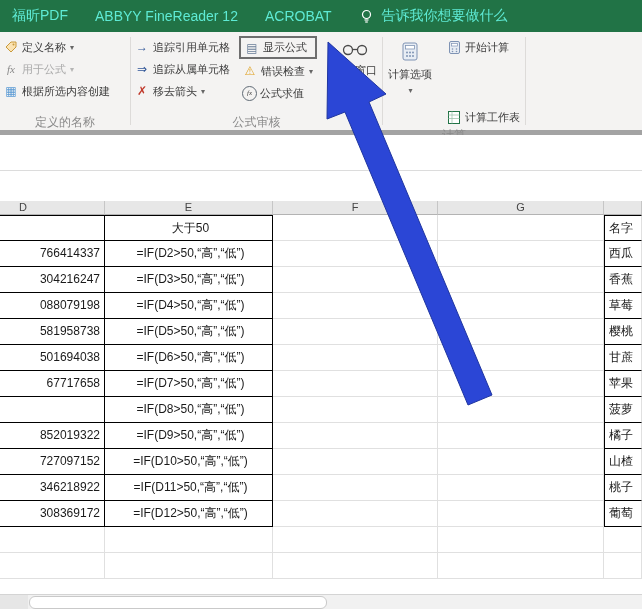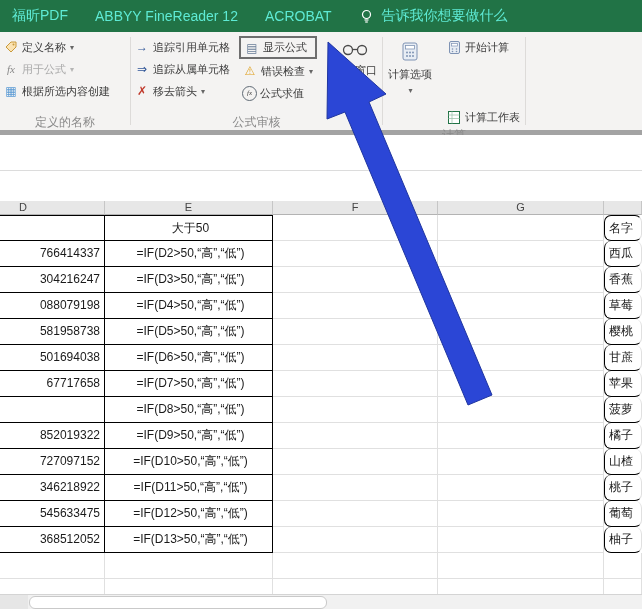--- a/index.html
+++ b/index.html
@@ -53,21 +53,21 @@
   .hleft{text-align:left;padding-left:19px;}
   .cell{box-sizing:border-box;flex:none;height:26px;line-height:25px;
         border-right:1px solid #e0e0e0;border-bottom:1px solid #e0e0e0;
         font-size:12px;color:#1a1a1a;overflow:hidden;white-space:nowrap;cursor:cell;}
   .w0{width:105px}.w1{width:168px}.w2{width:165px}.w3{width:166px}.w4{width:38px}
   .cd{text-align:right;padding-right:4px;}
   .ce{padding-left:4px;text-align:center;}
   .ch{padding-left:4px;}
   .cd.bd{border-bottom-color:#000;border-right-color:#000;}
   .ce.bd{border-bottom-color:#000;border-right-color:#000;}
-  .ch.bd{border-bottom-color:#000;border-left:1px solid #000;border-radius:7px;}
+  .ch.bd{border-bottom-color:#000;border-left:1px solid #000;}
   .bt{border-top:1px solid #000;}
   
   .hscroll{position:absolute;left:0;right:0;bottom:0;height:14px;background:#f1f1f1;
            border-top:1px solid #d4d4d4;}
   .scorner{position:absolute;left:0;top:0;width:28px;height:100%;background:#e6e6e6;}
   .thumb{position:absolute;left:29px;top:1px;width:296px;height:11px;background:#fff;
          border:1px solid #c9c9c9;border-radius:6px;}
   
   .arrowlayer{position:absolute;left:0;top:0;width:642px;height:609px;pointer-events:none;z-index:50;}
 </style>
@@ -302,32 +302,25 @@
         <div class="cell ch w4 bd">山楂</div>
       </div>
       <div class="grow">
         <div class="cell cd w0 bd">346218922</div>
         <div class="cell ce w1 bd">=IF(D11&gt;50,“高”,“低”)</div>
         <div class="cell cf w2"></div>
         <div class="cell cg w3"></div>
         <div class="cell ch w4 bd">桃子</div>
       </div>
       <div class="grow">
-        <div class="cell cd w0 bd">545633475</div>
+        <div class="cell cd w0 bd">308369172</div>
         <div class="cell ce w1 bd">=IF(D12&gt;50,“高”,“低”)</div>
         <div class="cell cf w2"></div>
         <div class="cell cg w3"></div>
         <div class="cell ch w4 bd">葡萄</div>
-      </div>
-      <div class="grow">
-        <div class="cell cd w0 bd">368512052</div>
-        <div class="cell ce w1 bd">=IF(D13&gt;50,“高”,“低”)</div>
-        <div class="cell cf w2"></div>
-        <div class="cell cg w3"></div>
-        <div class="cell ch w4 bd">柚子</div>
       </div>
       <div class="grow">
         <div class="cell cd w0"></div>
         <div class="cell ce w1"></div>
         <div class="cell cf w2"></div>
         <div class="cell cg w3"></div>
         <div class="cell ch w4"></div>
       </div>
       <div class="grow">
         <div class="cell cd w0"></div>

